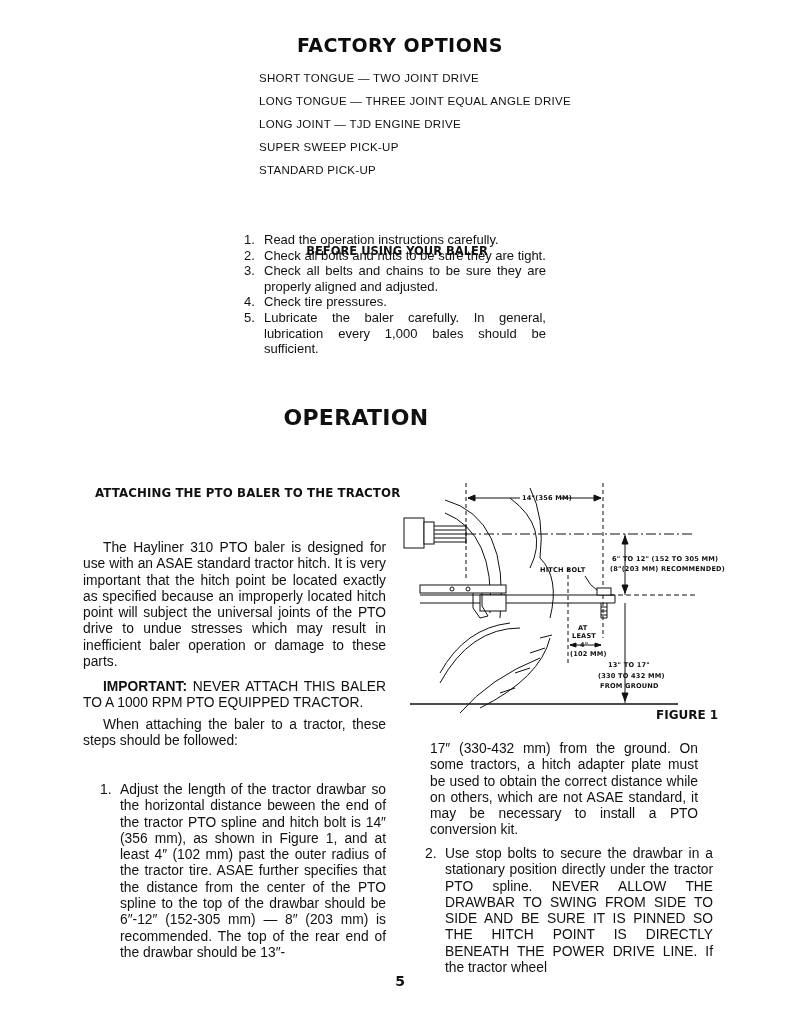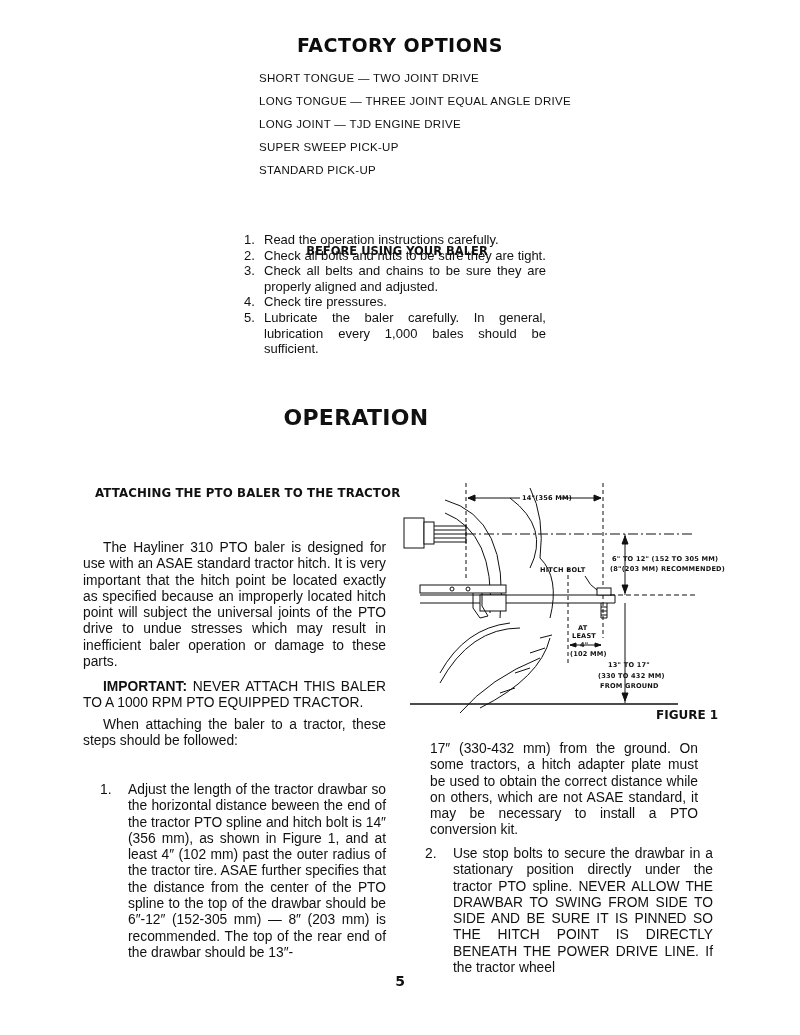--- a/index.html
+++ b/index.html
@@ -30,21 +30,21 @@
   .section-title {
     left: 83px; top: 486px; font-family: "DejaVu Sans", sans-serif; font-weight: bold;
     font-size: 11.8px; letter-spacing: 0.1px; margin-left: 12px;
   }
   .col { font-size: 13.8px; line-height: 16.3px; text-align: justify; }
   .col p { margin: 0; }
   .indent { text-indent: 20px; }
   .col-left { left: 83px; width: 303px; }
   .step { display: flex; }
   .step .num { width: 20px; flex: none; }
-  .step .txt { flex: 1; text-align: justify; margin-left: 8px; }
+  .step .txt { flex: 1; text-align: justify; }
   .figure { left: 400px; top: 478px; width: 330px; height: 245px; }
   .fig-label { font-family: "DejaVu Sans", sans-serif; font-weight: bold; font-size: 6.6px; letter-spacing: 0.2px; fill: #111; }
   .fig-caption { left: 656px; top: 708px; font-family: "DejaVu Sans", sans-serif; font-weight: bold; font-size: 12px; }
   .page-num { left: 0; width: 800px; top: 973px; text-align: center; font-family: "DejaVu Sans", sans-serif; font-weight: bold; font-size: 14px; }
 </style>
 </head>
 <body>
 
 <div class="abs h1" style="top:34px;text-align:center;">FACTORY OPTIONS</div>
 <div class="abs opt-list">

